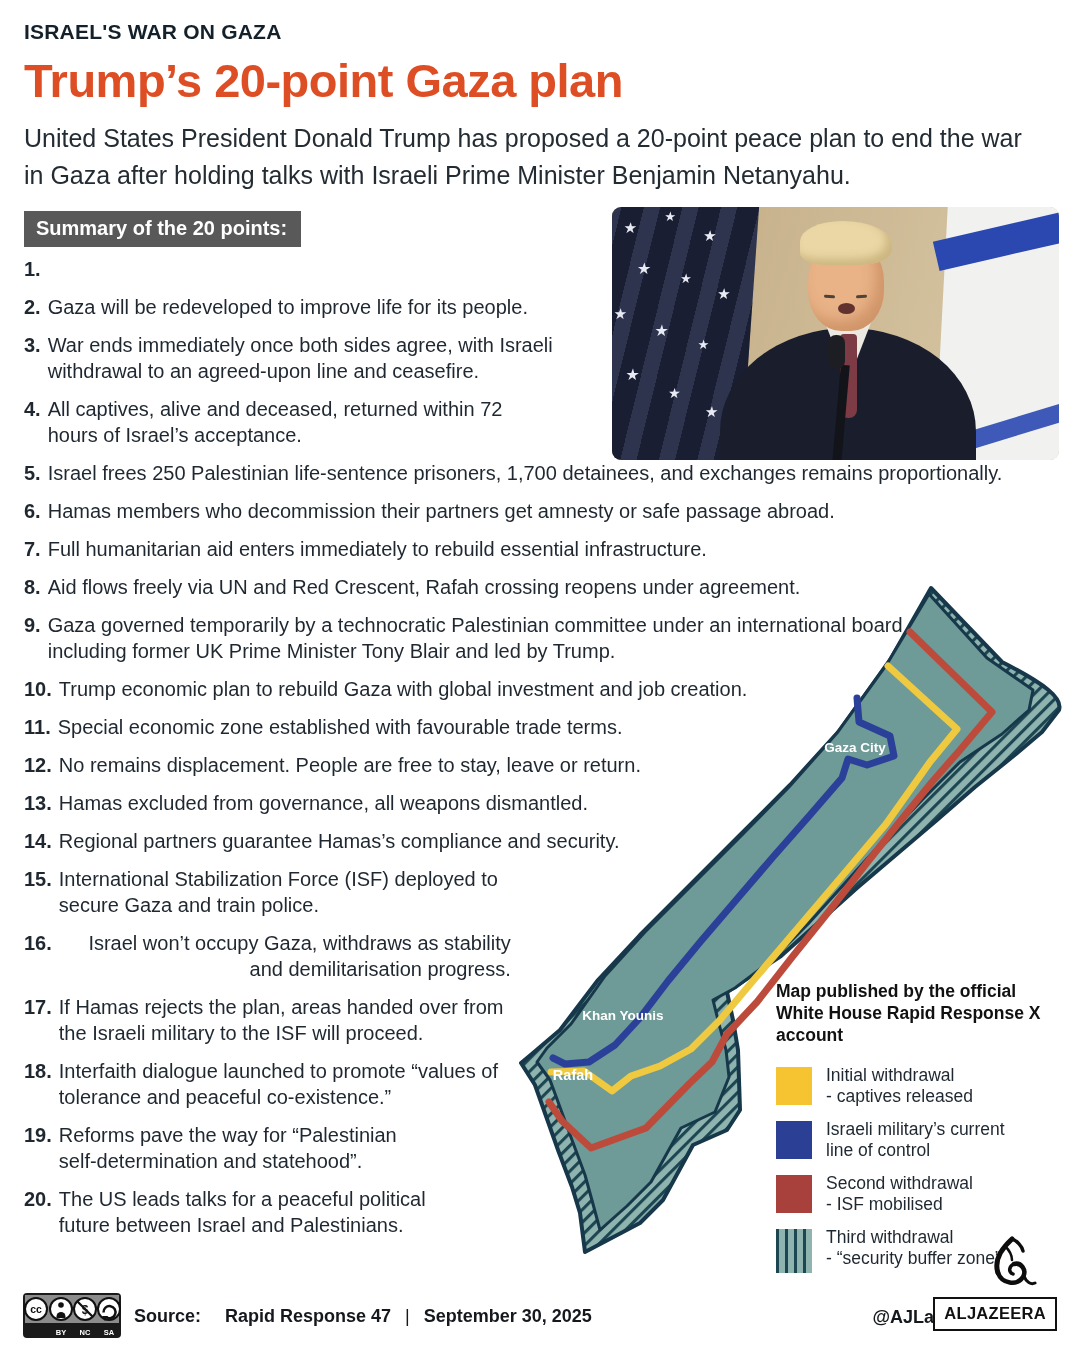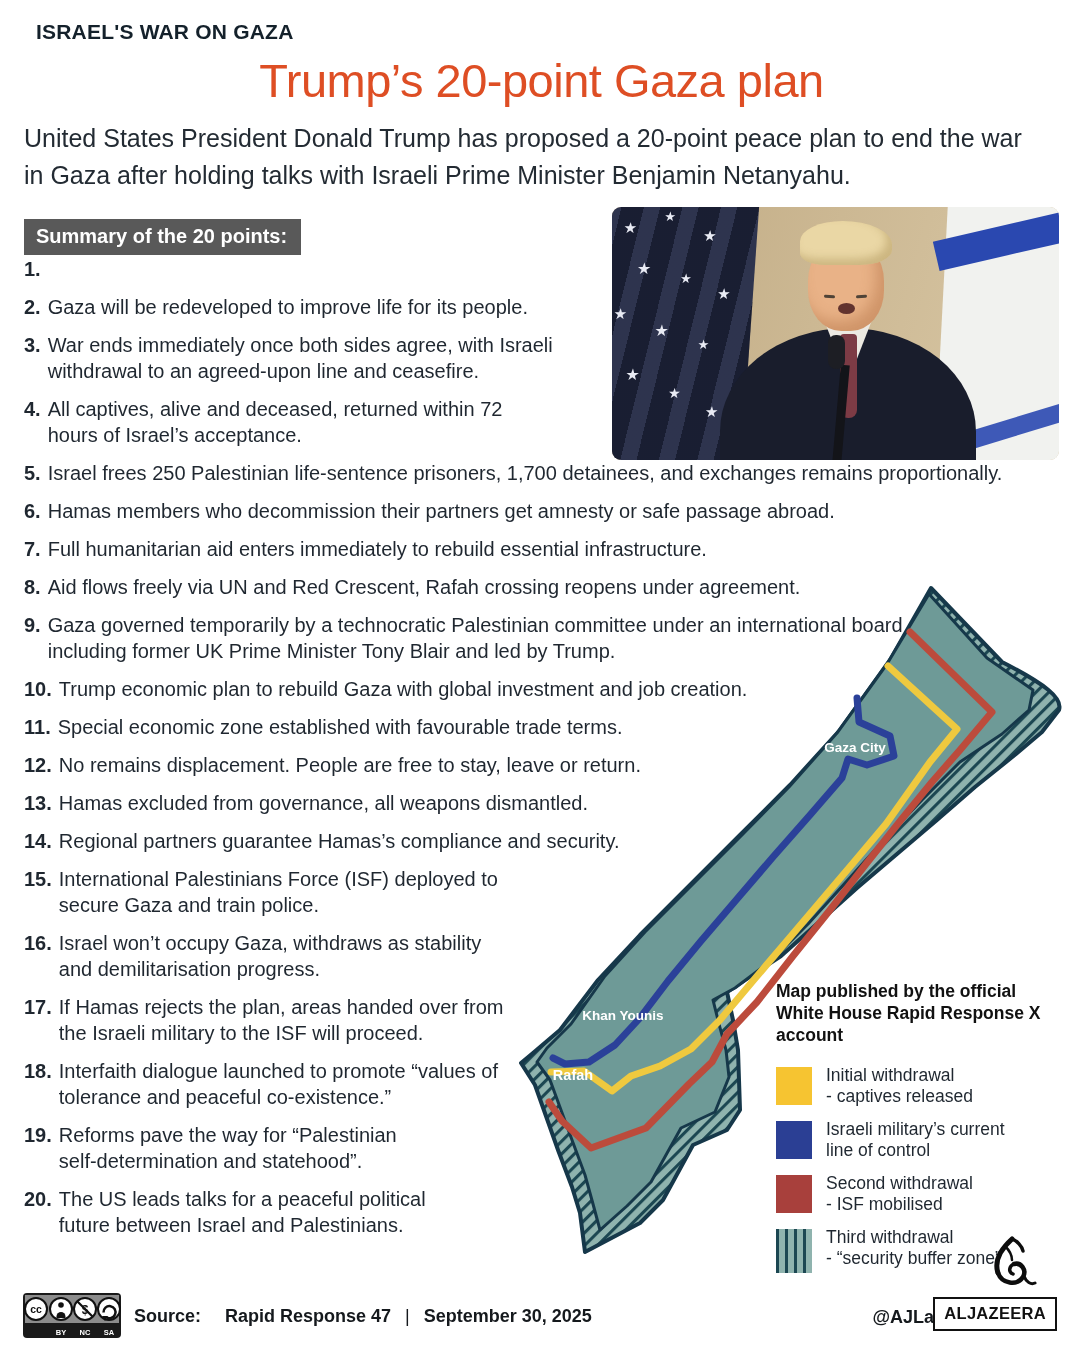--- a/index.html
+++ b/index.html
@@ -1,36 +1,36 @@
 <!DOCTYPE html>
 <html><head>
 <meta charset="utf-8">
 <style>
   html,body{margin:0;padding:0;background:#ffffff;}
   .page{
     position:relative;width:1081px;height:1350px;background:#ffffff;overflow:hidden;
     font-family:"Liberation Sans","DejaVu Sans",sans-serif;color:#1f2730;
   }
   .header{position:absolute;left:24px;top:20px;width:1035px;}
-  .kicker{font-size:21px;font-weight:800;color:#14212b;letter-spacing:.2px;margin-left:12px;}
-  .title{font-size:47px;font-weight:400;color:#de4e24;letter-spacing:-.5px;margin-top:9px;text-align:center;}
+  .kicker{font-size:21px;font-weight:800;color:#14212b;letter-spacing:.2px;}
+  .title{font-size:47px;font-weight:700;color:#de4e24;letter-spacing:-.5px;margin-top:9px;}
   .intro{font-size:25px;line-height:37px;color:#232b33;margin-top:12px;width:1012px;}
   .summary-box{
     display:inline-block;background:#595959;color:#ffffff;font-size:20px;font-weight:700;
-    padding:6px 14px 7px 12px;margin-top:25px;
+    padding:6px 14px 7px 12px;margin-top:17px;
   }
   
   .points{position:absolute;left:24px;top:256px;width:1040px;}
   .pt{display:flex;margin-bottom:12px;font-size:20px;line-height:26px;}
   .pt .num{font-weight:800;margin-right:7px;white-space:nowrap;}
   .pt:nth-child(3)  .txt{max-width:552px;}
   .pt:nth-child(4)  .txt{max-width:462px;}
   .pt:nth-child(9)  .txt{max-width:862px;}
   .pt:nth-child(15) .txt{max-width:472px;}
-  .pt:nth-child(16) .txt{max-width:452px;}
+  .pt:nth-child(16) .txt{max-width:452px;text-align:right;}
   .pt:nth-child(17) .txt{max-width:452px;}
   .pt:nth-child(18) .txt{max-width:472px;}
   .pt:nth-child(19) .txt{max-width:368px;}
   .pt:nth-child(20) .txt{max-width:392px;}
   
   .photo{
     position:absolute;left:612px;top:207px;width:447px;height:253px;border-radius:9px;overflow:hidden;
     background:linear-gradient(105deg,#c0aa83 0%,#ccb893 45%,#d9c8a6 100%);
   }
   .us-flag{position:absolute;left:-14px;top:-10px;width:152px;height:280px;background:#232945;
@@ -173,21 +173,21 @@
     <div class="pt">
         <span class="num">13.</span>
         <span class="txt">Hamas excluded from governance, all weapons dismantled.</span>
       </div>
     <div class="pt">
         <span class="num">14.</span>
         <span class="txt">Regional partners guarantee Hamas’s compliance and security.</span>
       </div>
     <div class="pt">
         <span class="num">15.</span>
-        <span class="txt">International Palestinians Force (ISF) deployed to secure Gaza and train police.</span>
+        <span class="txt">International Stabilization Force (ISF) deployed to secure Gaza and train police.</span>
       </div>
     <div class="pt">
         <span class="num">16.</span>
         <span class="txt">Israel won’t occupy Gaza, withdraws as stability and demilitarisation progress.</span>
       </div>
     <div class="pt">
         <span class="num">17.</span>
         <span class="txt">If Hamas rejects the plan, areas handed over from the Israeli military to the ISF will proceed.</span>
       </div>
     <div class="pt">

